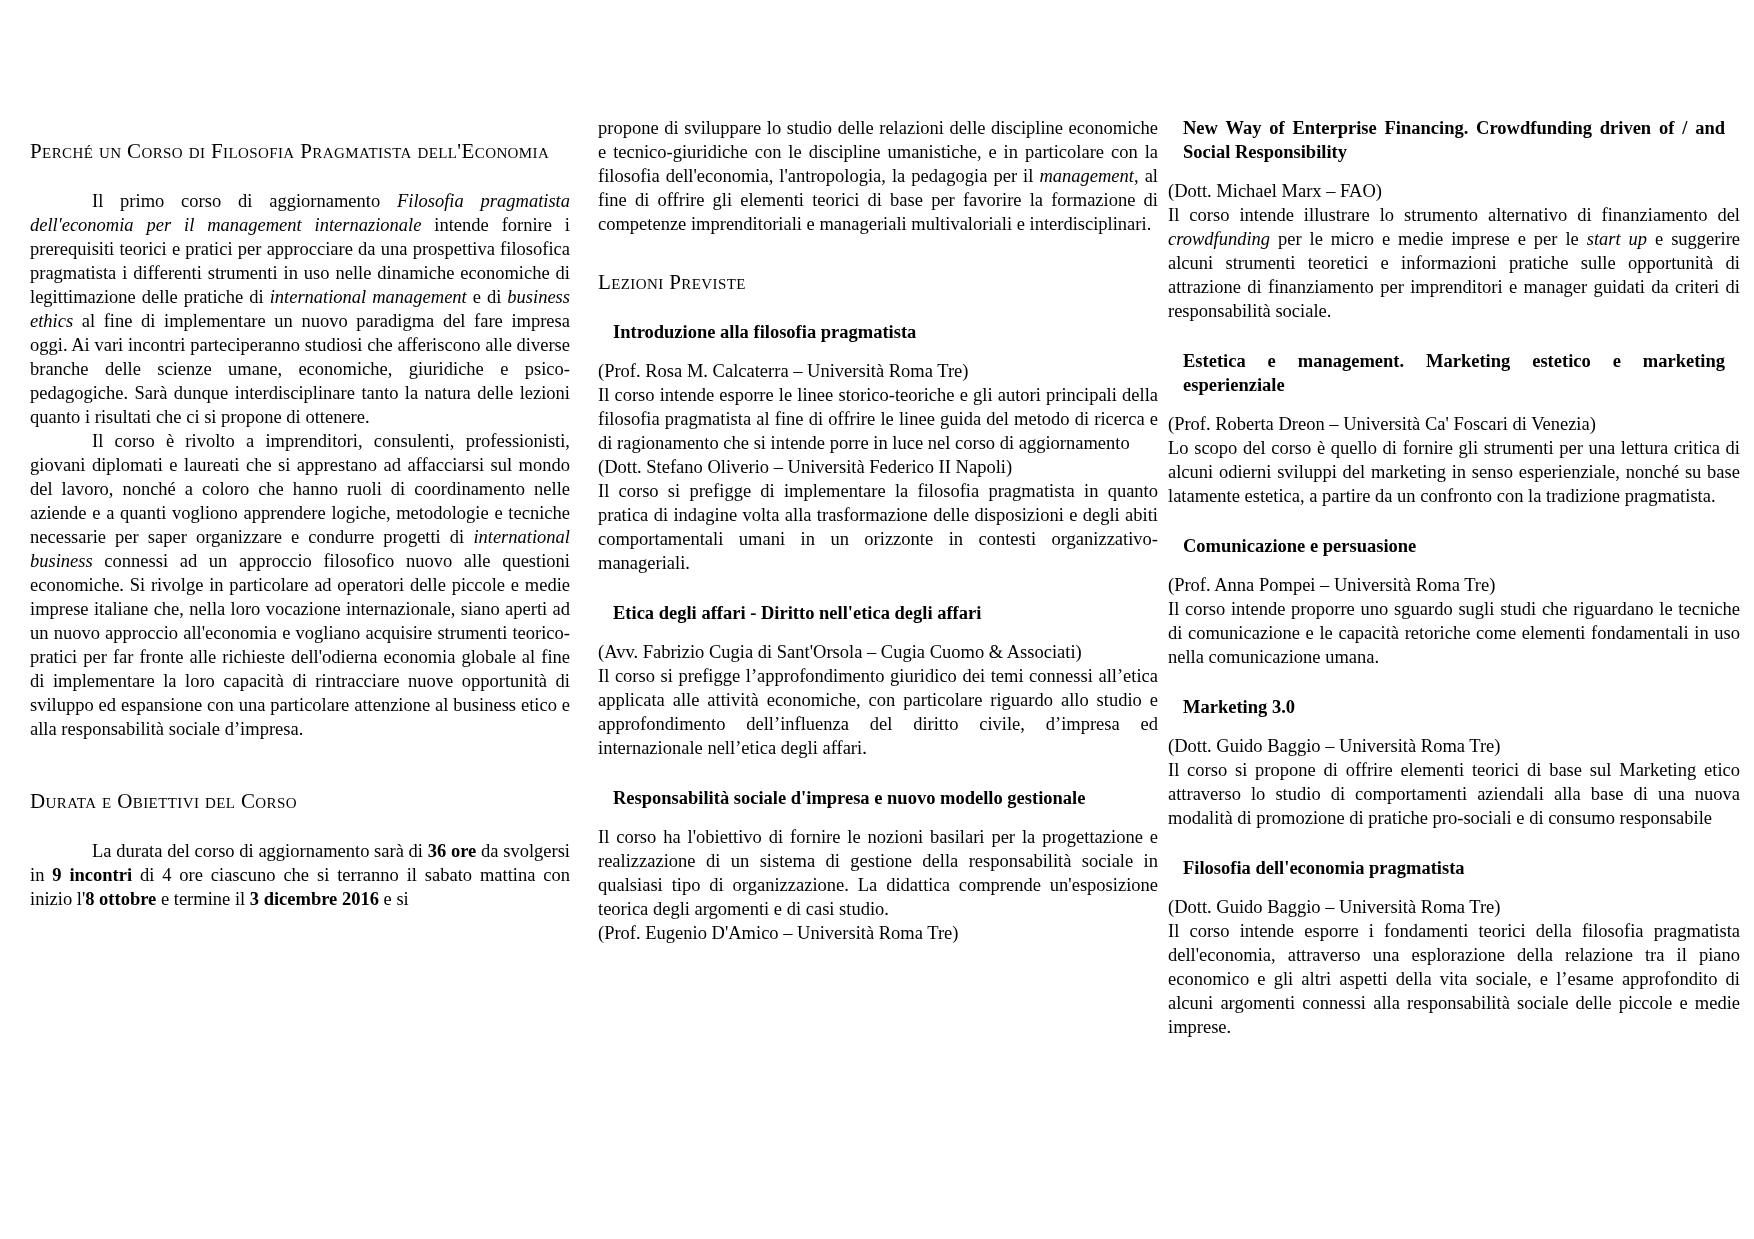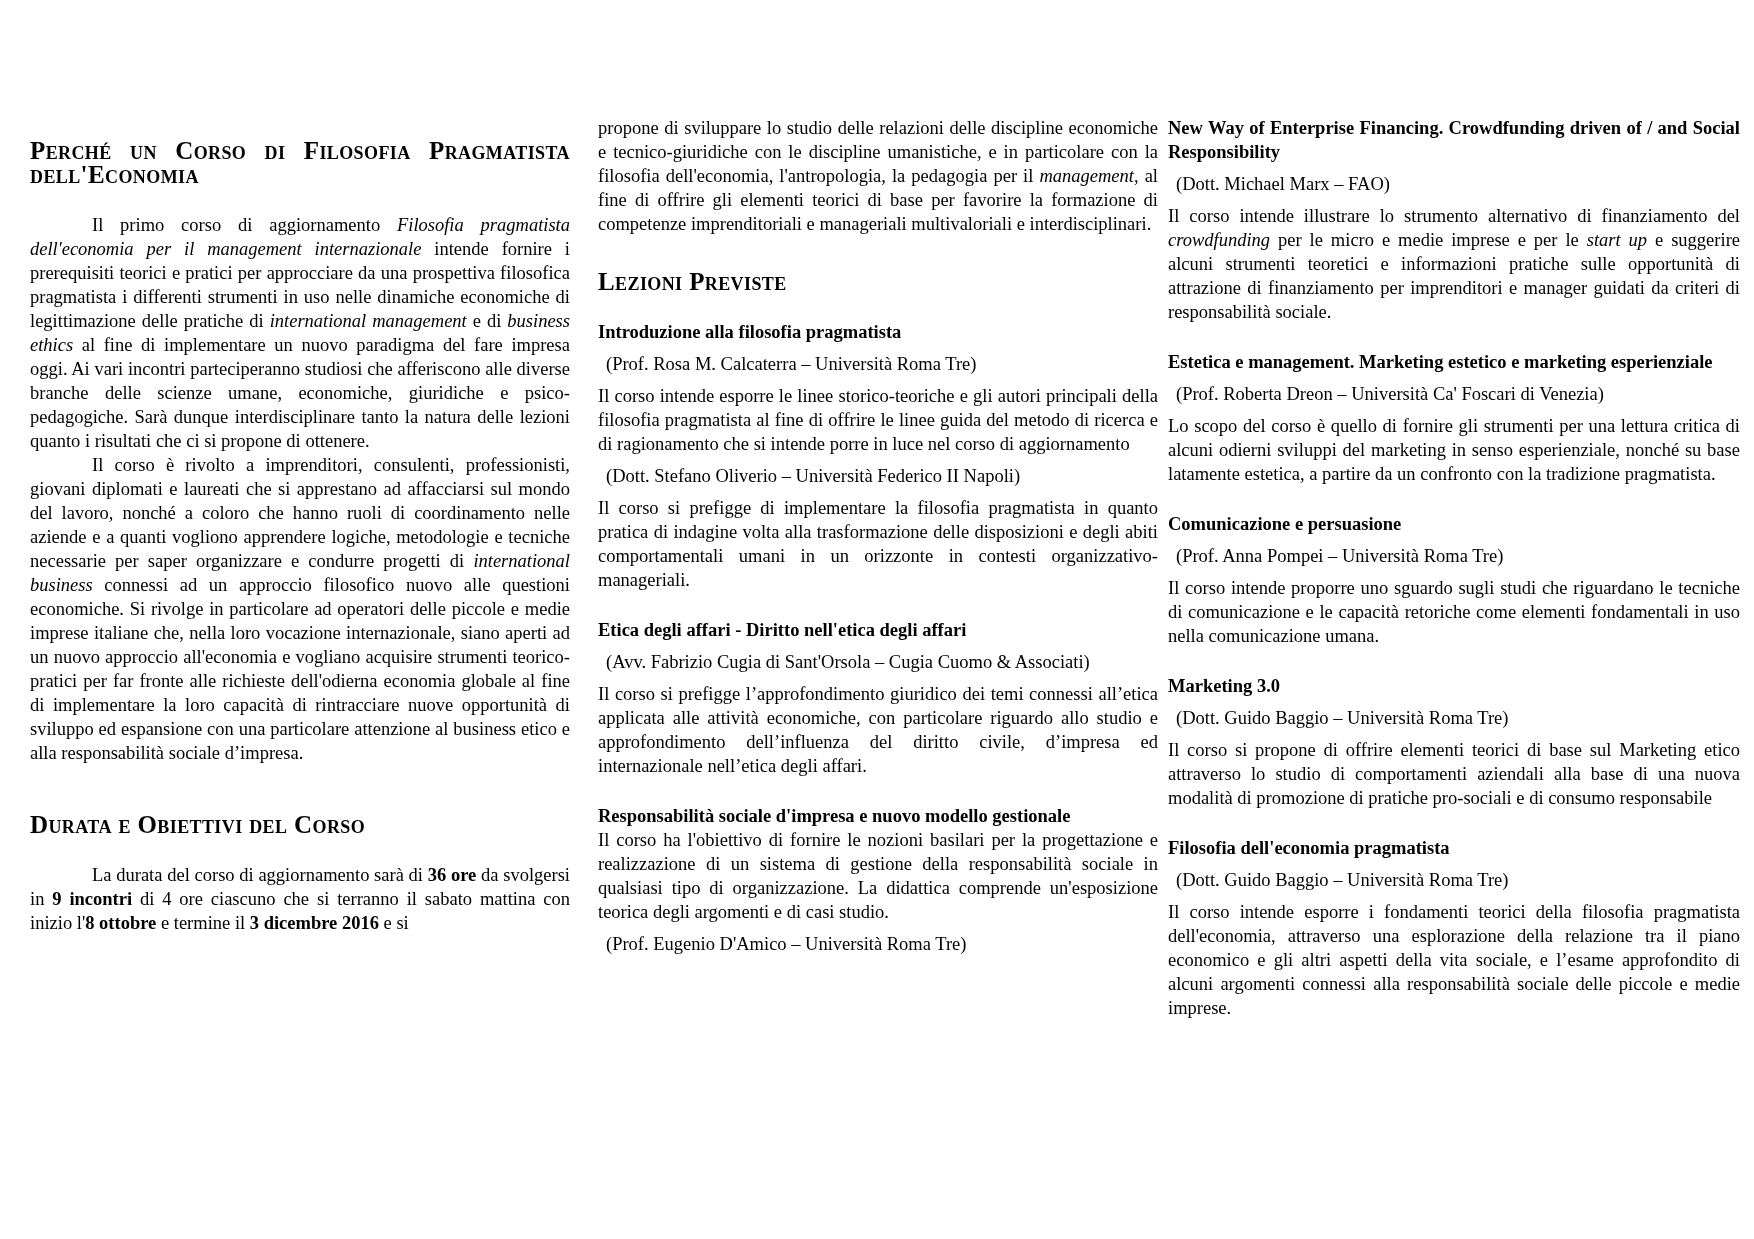--- a/index.html
+++ b/index.html
@@ -8,33 +8,33 @@
     width:1754px;height:1239px;
     background:#ffffff;color:#000000;
     font-family:"Liberation Serif","DejaVu Serif",serif;
     font-size:18.5px;line-height:24px;
     overflow:hidden;
   }
   .col{position:absolute;text-align:justify;}
   #col-1{left:30px;top:139px;width:540px;}
   #col-2{left:598px;top:116px;width:560px;}
   #col-3{left:1168px;top:116px;width:572px;}
-  .block{margin:0;}
+  .block{margin:15px;}
   .heading{
-    font-weight:bold;
+    font-weight:normal;
     font-variant:small-caps;
     letter-spacing:0.4px;
-    font-size:25px;
+    font-size:21px;
     margin:48px 0 26px 0;
   }
   #col-2 .heading{margin-top:34px;}
   .col .block:first-child{margin-top:0;}
   .title{font-weight:bold;margin-top:26px;}
   .heading + .title{margin-top:0;}
-  .line{margin:8px;}
+  .line{margin:0;}
   .para{margin:0;font-family:Liberation Serif, serif;}
   .indent{text-indent:62px;}
   .it{font-style:italic;}
   .bd{font-weight:bold;}
 </style>
 </head>
 <body>
 
 <div class="page">
   <div class="col" id="col-1">

